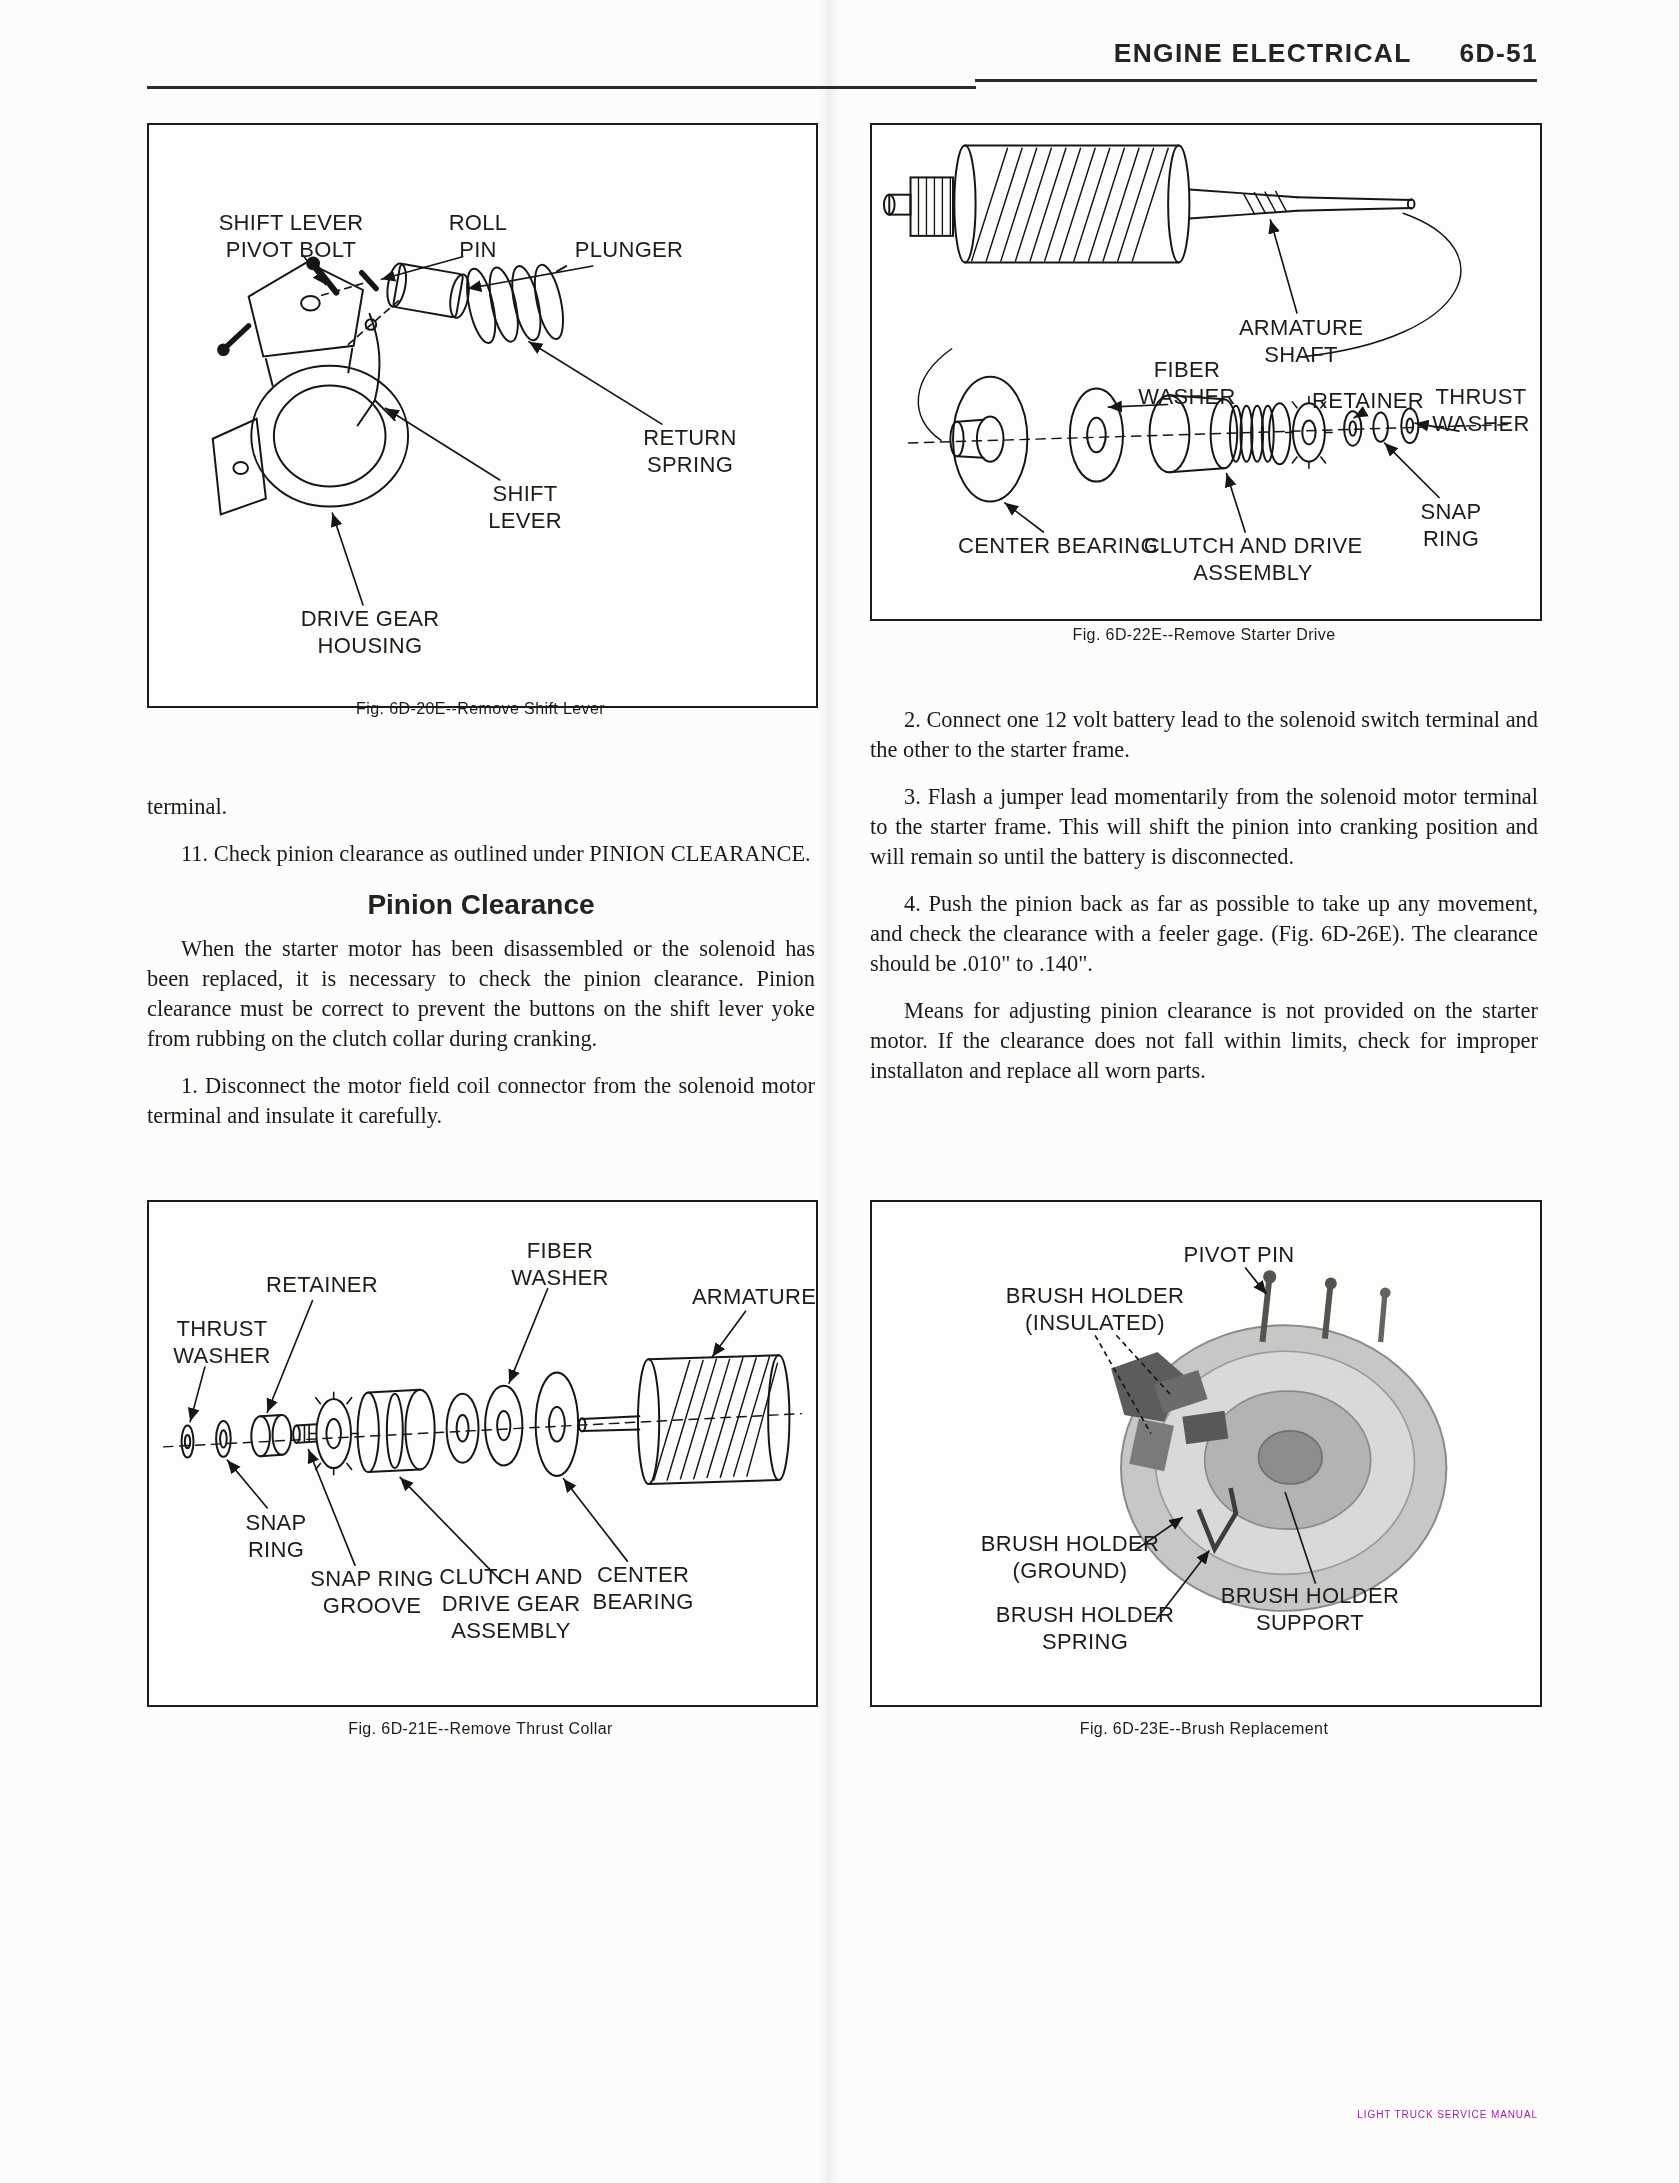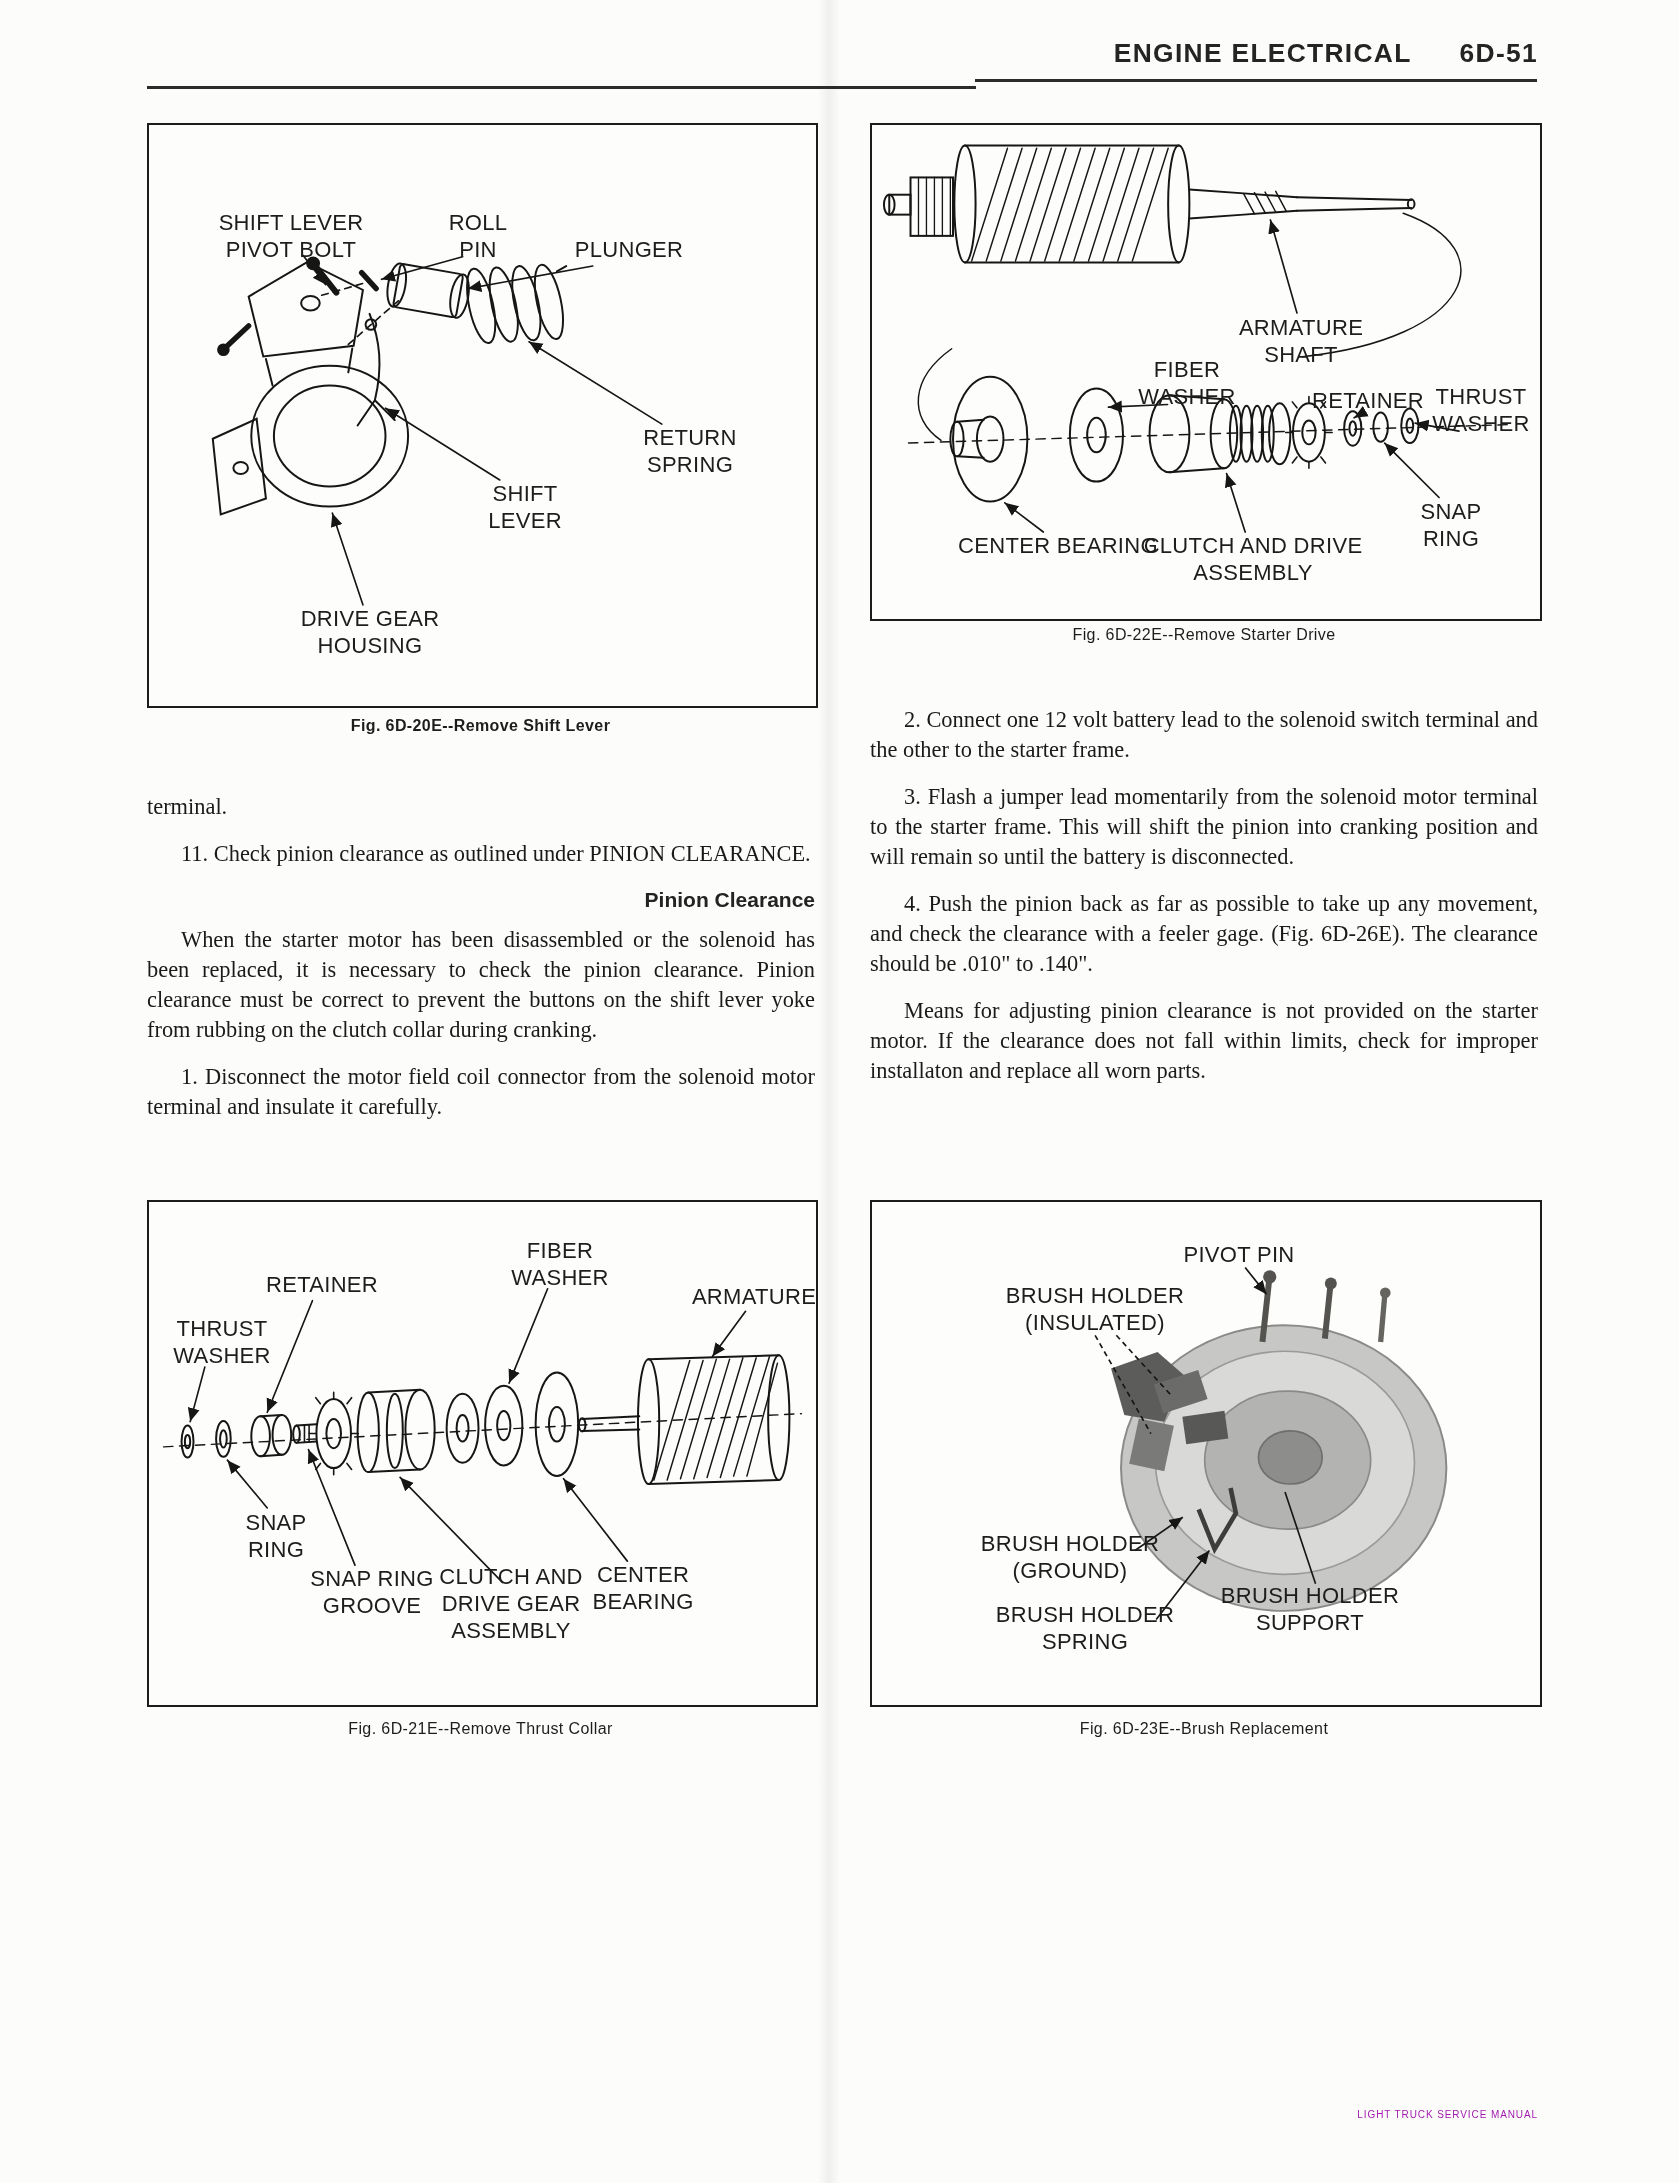--- a/index.html
+++ b/index.html
@@ -14,22 +14,22 @@
   .figbox{position:absolute;border:2px solid #1c1c1a;background:#fdfdfb;}
   .figbox svg{position:absolute;left:0;top:0;width:100%;height:100%;}
   .fl{position:absolute;transform:translateX(-50%);white-space:pre-line;text-align:center;
       font-family:"Liberation Sans",sans-serif;font-size:22px;line-height:1.22;
       letter-spacing:0.3px;color:#1d1d1b;}
   .caption{position:absolute;text-align:center;font-family:"Liberation Sans",sans-serif;
       font-size:16px;letter-spacing:0.4px;color:#1d1d1b;}
   .col{position:absolute;width:668px;font-size:22.4px;line-height:1.34;text-align:justify;}
   .col p{margin:0 0 17px 0;font-family:Liberation Serif, serif;}
   .indent{text-indent:34px;}
-  .h-pinion{font-family:"Liberation Sans",sans-serif;font-weight:bold;font-size:21px;
-      color:#232321;margin:4px 0 10.6px 0;text-align:right;}
+  .h-pinion{font-family:"Liberation Sans",sans-serif;font-weight:bold;font-size:28px;
+      color:#232321;margin:4px 0 10.6px 0;text-align:center;}
   .footer{position:absolute;left:1122px;top:2109px;width:416px;text-align:right;
       font-family:"Liberation Sans",sans-serif;font-size:10px;letter-spacing:0.9px;color:#a21caf;}
 </style>
 </head>
 <body>
 
 <div class="page">
   <div class="crease"></div>
 
   <div class="header-title">
@@ -103,21 +103,21 @@
     <div class="fl" style="left:329px;top:85px;">ROLL
 PIN</div>
     <div class="fl" style="left:480px;top:112px;">PLUNGER</div>
     <div class="fl" style="left:541px;top:300px;">RETURN
 SPRING</div>
     <div class="fl" style="left:376px;top:356px;">SHIFT
 LEVER</div>
     <div class="fl" style="left:221px;top:481px;">DRIVE GEAR
 HOUSING</div>
   </div>
-  <div class="caption" style="left:147px;top:717px;width:667px;font-weight:bold;">Fig. 6D-20E--Remove Shift Lever</div>
+  <div class="caption" style="left:147px;top:700px;width:667px;">Fig. 6D-20E--Remove Shift Lever</div>
 
   <div class="figbox" style="left:870px;top:123px;width:668px;height:494px;">
     <svg viewBox="0 0 1006 742">
       <defs>
         <marker id="m2" viewBox="0 0 10 10" refX="9" refY="5" markerWidth="9" markerHeight="9" orient="auto-start-reverse">
           <path d="M0,1 L9,5 L0,9 z" fill="#161614"></path>
         </marker>
       </defs>
       <g stroke="#161614" stroke-width="3" fill="none" stroke-linecap="round">
 

